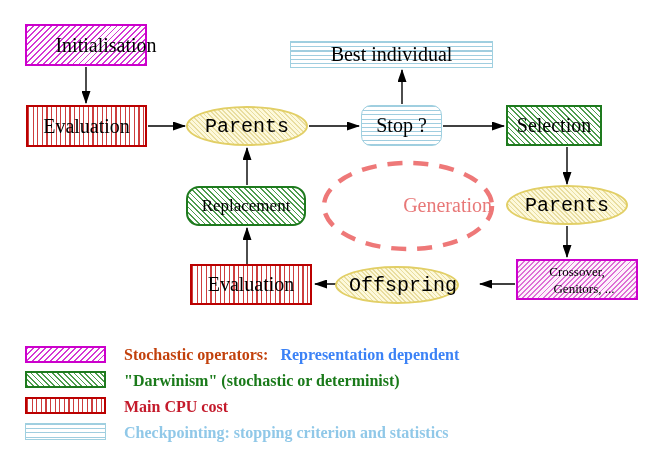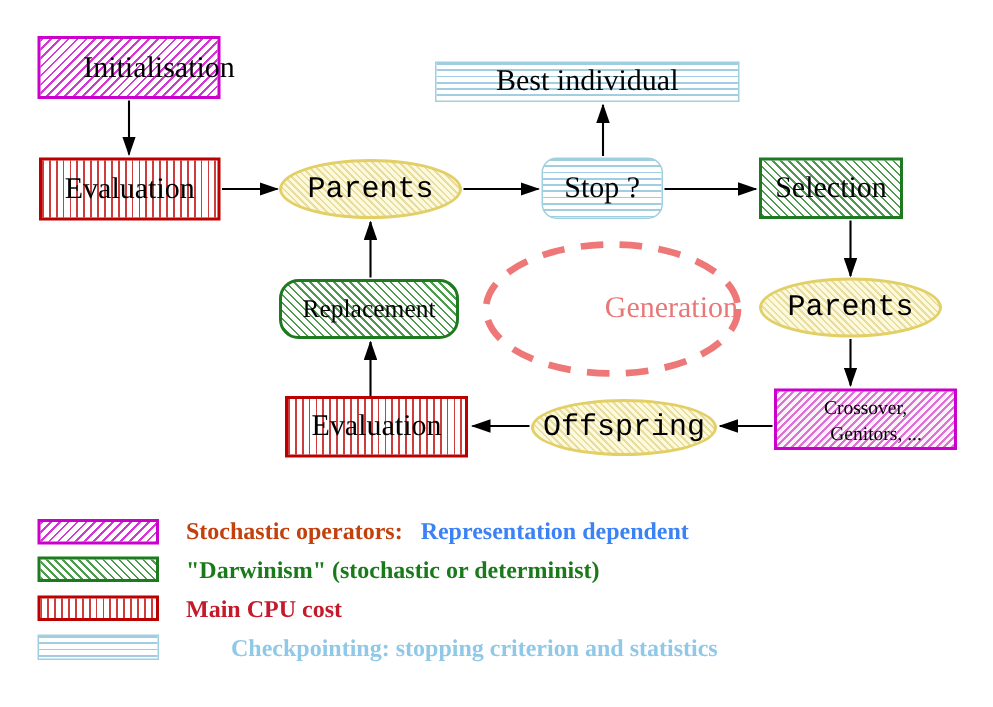--- a/index.html
+++ b/index.html
@@ -111,21 +111,21 @@
 
   <div class="node fill-yellow ellipse" style="left:506px;top:185px;width:122px;height:40px;">
     <span>Parents</span>
   </div>
 
   <div class="node fill-magenta-dense two-line" style="left:516px;top:259px;width:122px;height:41px;flex-direction:column;">
     <span>Crossover,</span>
     <span style="padding-left:14px;">Genitors, ...</span>
   </div>
 
-  <div class="node fill-yellow ellipse" style="left:354px;top:266px;width:124px;height:38px;">
+  <div class="node fill-yellow ellipse" style="left:335px;top:266px;width:124px;height:38px;justify-content:flex-end;">
     <span>Offspring</span>
   </div>
 
   <div class="node fill-red" style="left:190px;top:264px;width:122px;height:41px;">
     <span>Evaluation</span>
   </div>
 
   <div class="node fill-green" style="left:186px;top:186px;width:120px;height:40px;font-size:17px;border-radius:13px;">
     <span>Replacement</span>
   </div>
@@ -139,15 +139,15 @@
     <span class="lt-magenta">Stochastic operators:</span><span class="lt-yellow">Representation dependent</span>
   </div>
 
   <div class="legend-swatch fill-green" style="top:371px;"></div>
   <div class="legend-text lt-green" style="top:372px;">"Darwinism" (stochastic or determinist)</div>
 
   <div class="legend-swatch fill-red" style="top:397px;"></div>
   <div class="legend-text lt-red" style="top:398px;">Main CPU cost</div>
 
   <div class="legend-swatch fill-cyan" style="top:423px;"></div>
-  <div class="legend-text lt-cyan" style="top:424px;margin-left:30px;">Checkpointing: stopping criterion and statistics</div>
+  <div class="legend-text lt-cyan" style="top:424px;">Checkpointing: stopping criterion and statistics</div>
 
 </div>
 
 </body></html>

